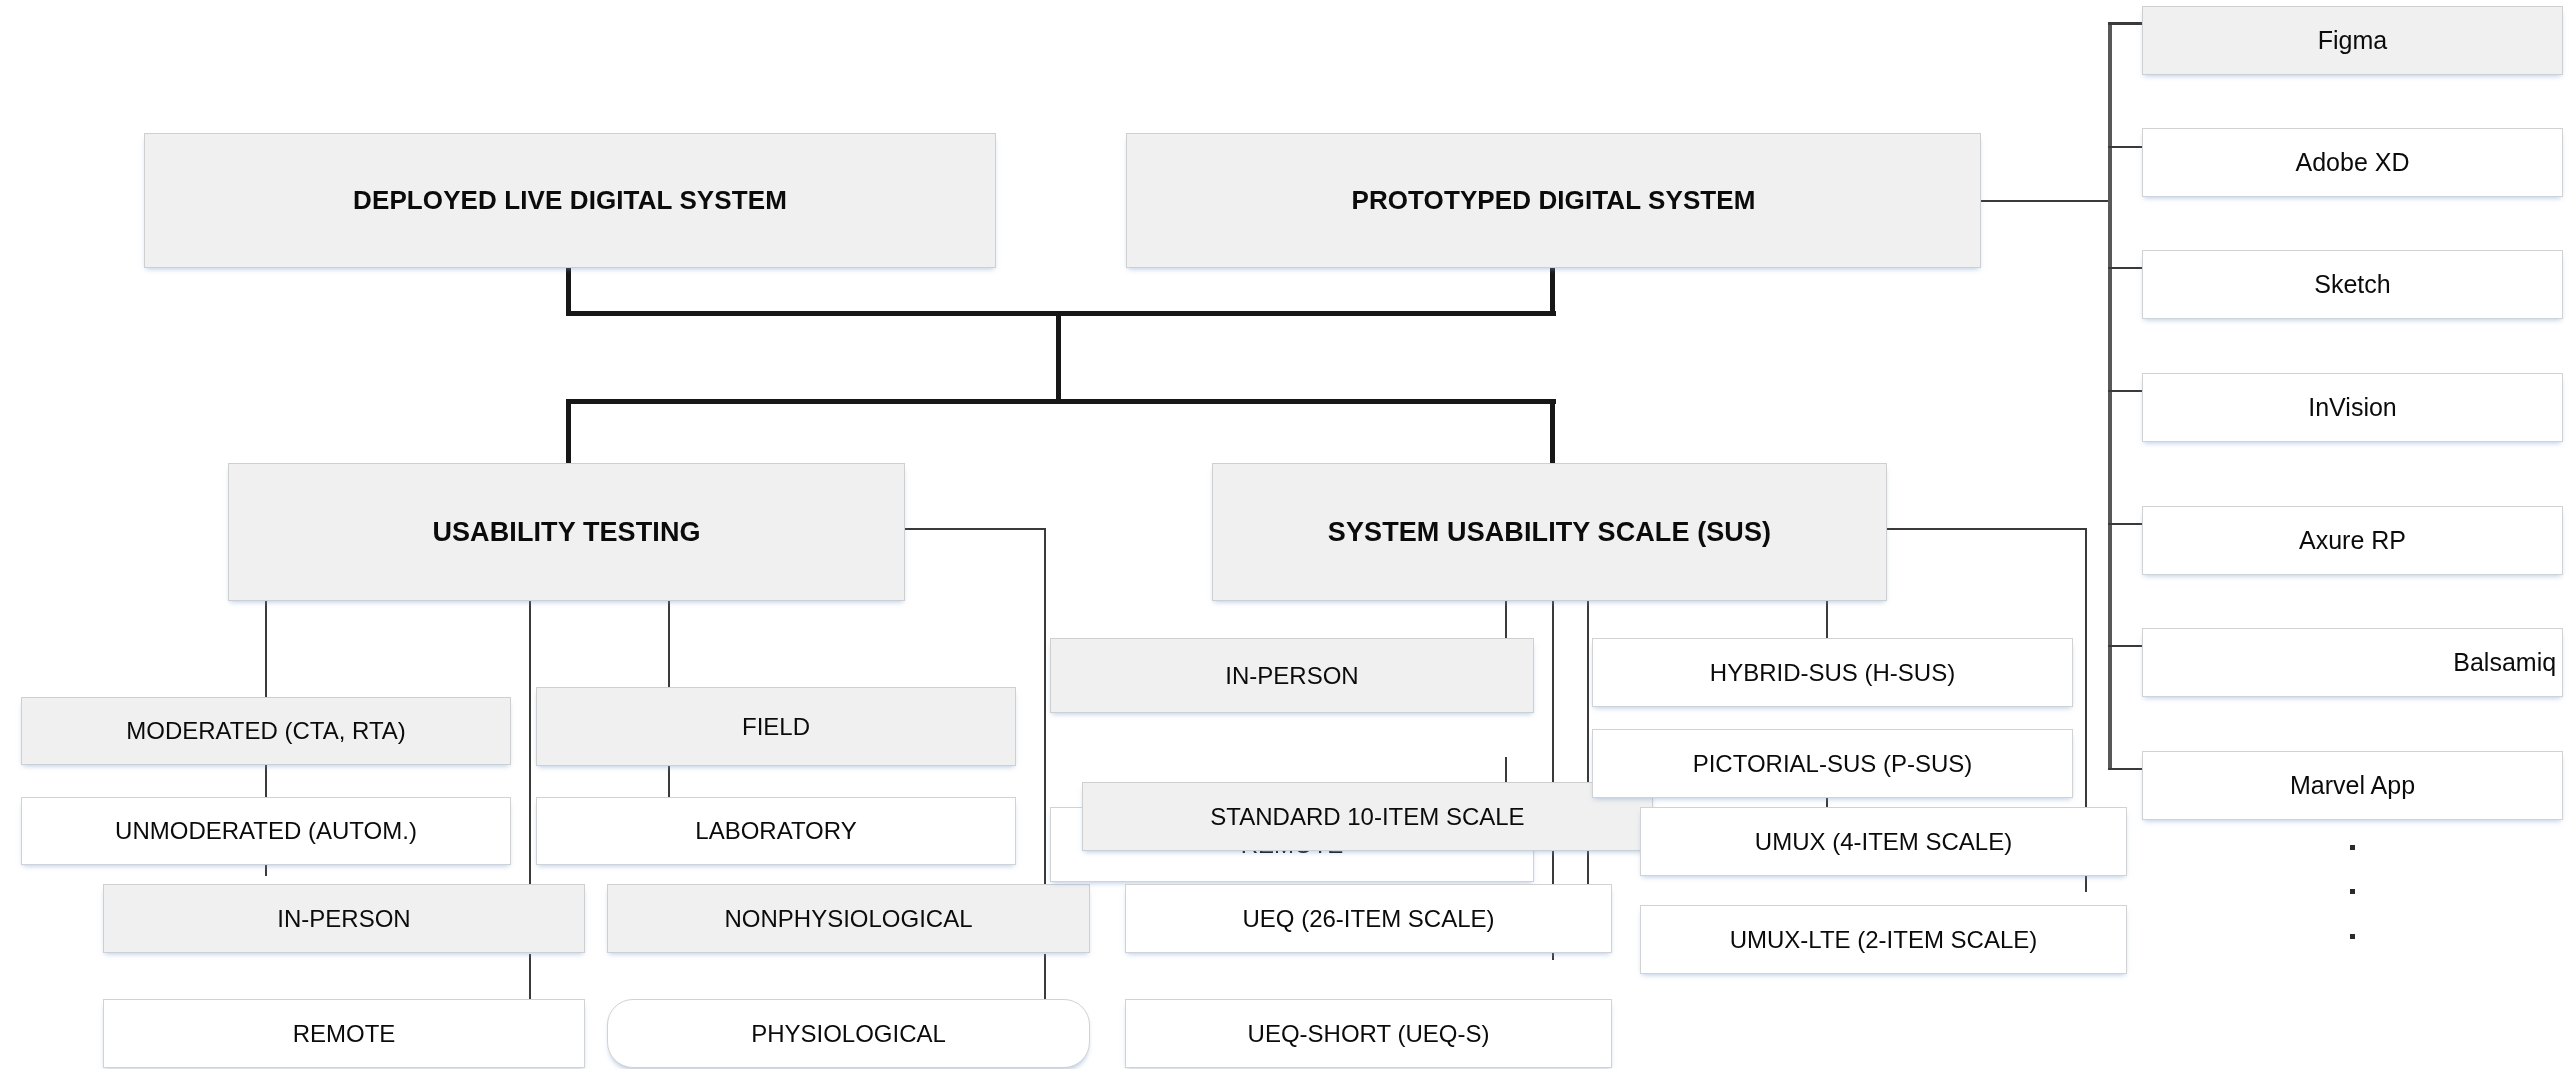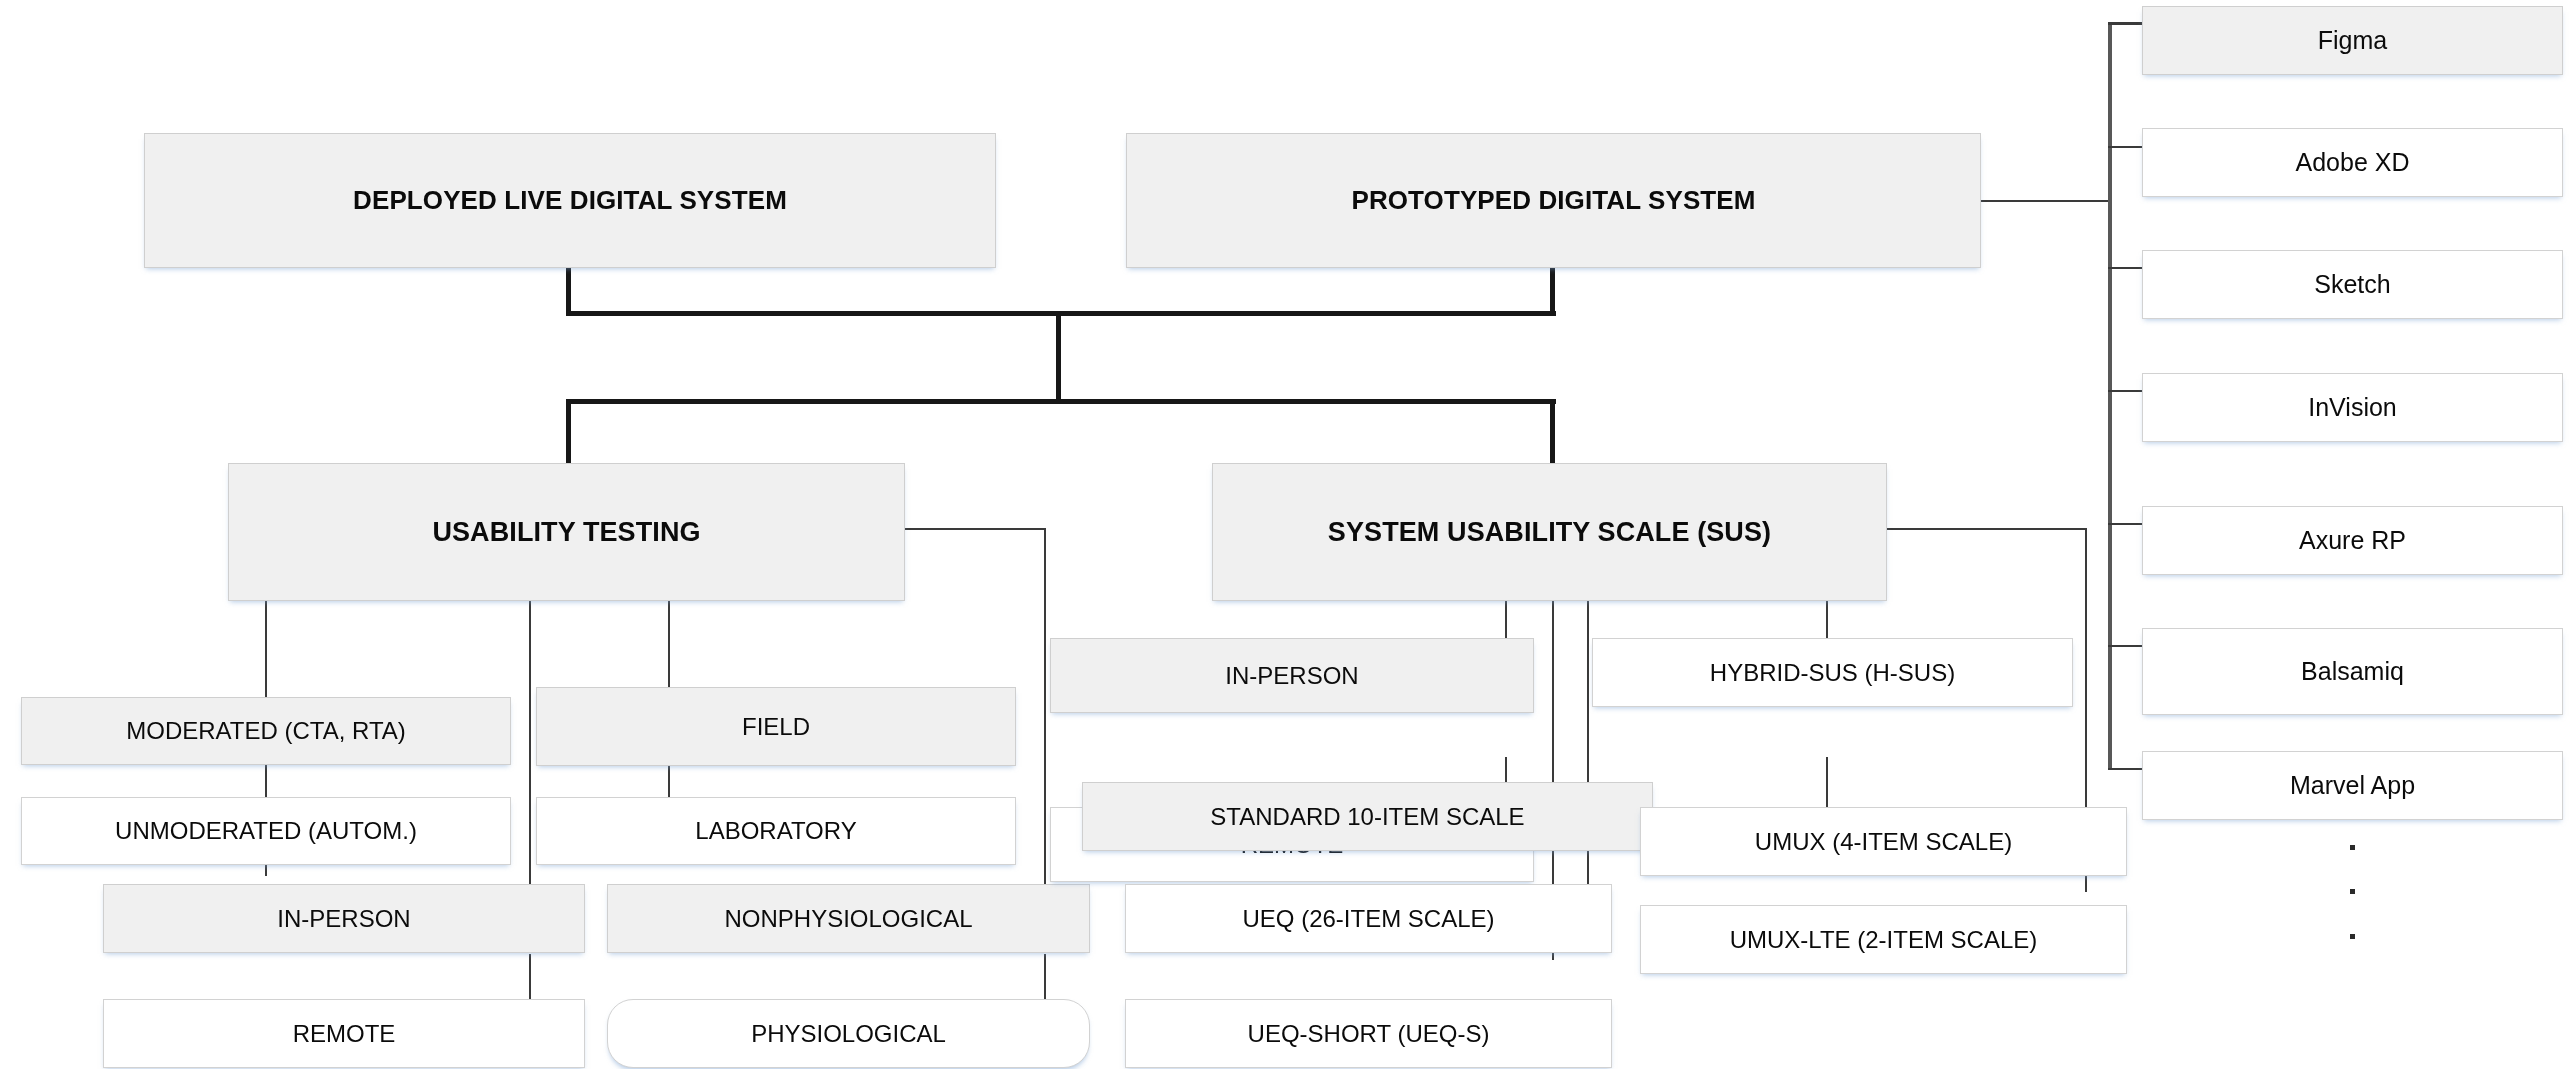--- a/index.html
+++ b/index.html
@@ -164,20 +164,23 @@
   </div>
 
   <div class="node leaf" style="left:1125px; top:999px; width:487px; height:69px;">
     <span class="lbl">UEQ-SHORT (UEQ-S)</span>
   </div>
 
   <div class="node leaf" style="left:1592px; top:638px; width:481px; height:69px;">
     <span class="lbl">HYBRID-SUS (H-SUS)</span>
   </div>
 
+  <div class="node leaf" style="left:1592px; top:729px; width:481px; height:69px;">
+    <span class="lbl">PICTORIAL-SUS (P-SUS)</span>
+  </div>
 
   <div class="node leaf" style="left:1640px; top:807px; width:487px; height:69px;">
     <span class="lbl">UMUX (4-ITEM SCALE)</span>
   </div>
 
   <div class="node leaf" style="left:1640px; top:905px; width:487px; height:69px;">
     <span class="lbl">UMUX-LTE (2-ITEM SCALE)</span>
   </div>
 
   <div class="node shaded tool" style="left:2142px; top:5.9px; width:421px; height:69px;">
@@ -193,21 +196,21 @@
   </div>
 
   <div class="node tool" style="left:2142px; top:373px; width:421px; height:69px;">
     <span class="lbl">InVision</span>
   </div>
 
   <div class="node tool" style="left:2142px; top:506px; width:421px; height:69px;">
     <span class="lbl">Axure RP</span>
   </div>
 
-  <div class="node tool" style="left:2142px; top:628px; width:421px; height:87px;">
+  <div class="node tool" style="left:2142px; top:628px; width:421px; height:69px;justify-content:flex-end;">
     <span class="lbl">Balsamiq</span>
   </div>
 
   <div class="node tool" style="left:2142px; top:751px; width:421px; height:69px;">
     <span class="lbl">Marvel App</span>
   </div>
 
   <div class="dot" style="left:2350px; top:845px;"></div>
   <div class="dot" style="left:2350px; top:889px;"></div>
   <div class="dot" style="left:2350px; top:934px;"></div>

